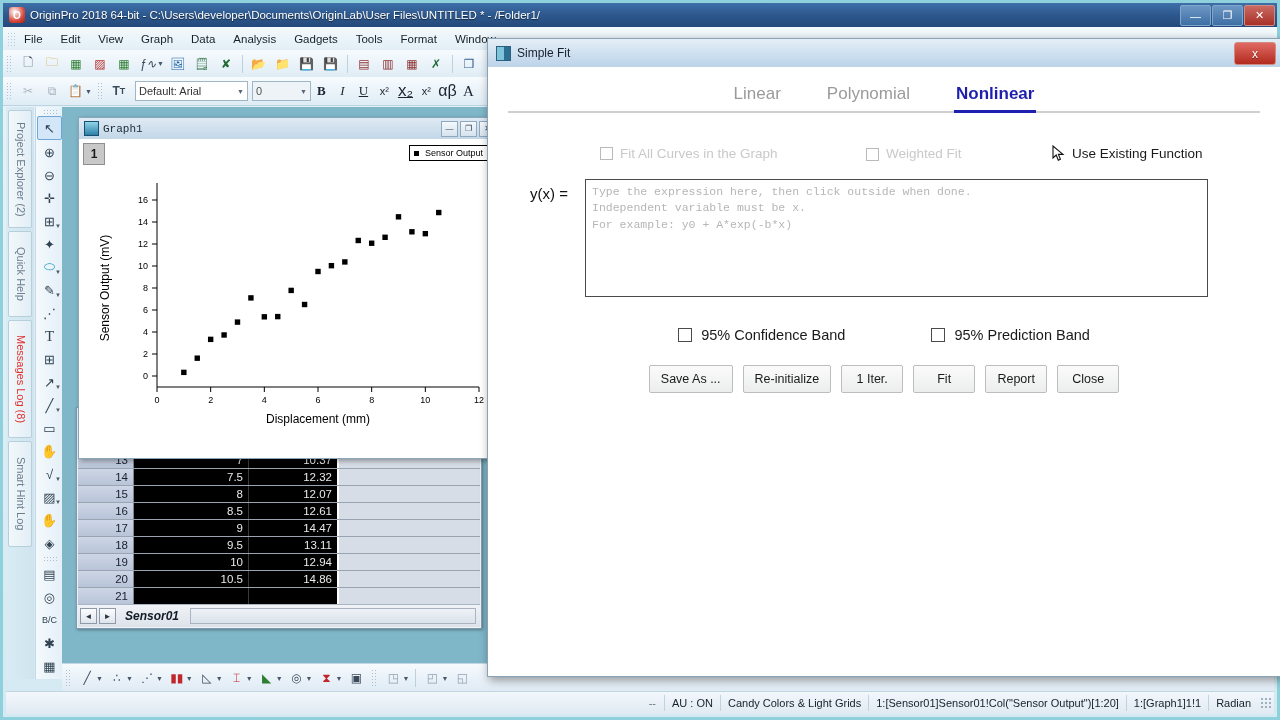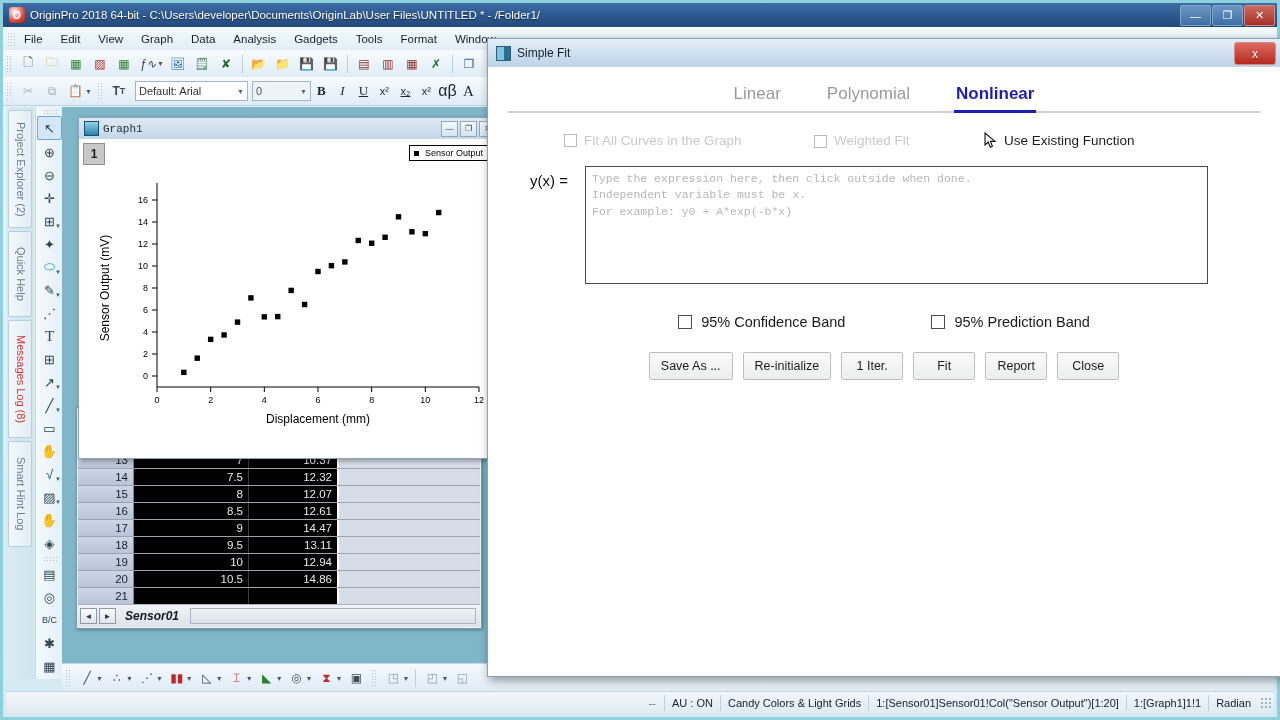--- a/index.html
+++ b/index.html
@@ -244,22 +244,22 @@
   }
   .ftab{
     font-size:17px;color:#9a9a9a;padding-bottom:7px;position:relative;
   }
   .ftab.active{color:#1f1faf;font-weight:bold;}
   .ftab.active::after{
     content:"";position:absolute;left:-2px;right:-2px;bottom:-2px;height:3px;background:#1f1faf;
   }
 
   #optrow{
-    margin-top:19px;display:flex;align-items:center;
-    padding-left:76px;gap:0;
+    margin-top:32px;display:flex;align-items:center;
+    padding-left:112px;gap:16px;
   }
   .optitem{display:flex;align-items:center;font-size:13.5px;}
   .optitem.dim{color:#c9c9c9;}
   .optitem.on{color:#1a1a1a;}
   .cbox{
     width:11px;height:11px;border:1px solid #b9b9b9;background:#fff;margin-right:7px;flex:none;
   }
   #cursor-arrow{
     width:14px;height:17px;margin-right:6px;position:relative;flex:none;
   }
@@ -373,21 +373,21 @@
       <span class="arw">▼</span>
     </div>
     <div class="sizebox">
       <span>0</span>
       <span class="arw">▼</span>
     </div>
     <div class="fbtn" style="font-weight:bold;font-family:'Liberation Serif',serif;">B</div>
     <div class="fbtn" style="font-style:italic;font-family:'Liberation Serif',serif;">I</div>
     <div class="fbtn" style="text-decoration:underline;font-family:'Liberation Serif',serif;">U</div>
     <div class="fbtn" style="font-size:11px;">x²</div>
-    <div class="fbtn" style="font-size:11px;text-decoration:underline;">x₂</div>
+    <div class="fbtn" style="font-size:17px;text-decoration:underline;">x₂</div>
     <div class="fbtn" style="font-size:11px;">x²</div>
     <div class="fbtn" style="font-size:16px;">αβ</div>
     <div class="fbtn" style="font-size:15px;font-family:'Liberation Serif',serif;">A</div>
   </div>
 
   <div id="leftdock">
     <div class="dockpanel" style="height:118px;">Project Explorer (2)</div>
     <div class="dockpanel" style="height:86px;">Quick Help</div>
     <div class="dockpanel msg" style="height:118px;">Messages Log (8)</div>
     <div class="dockpanel" style="height:106px;">Smart Hint Log</div>

